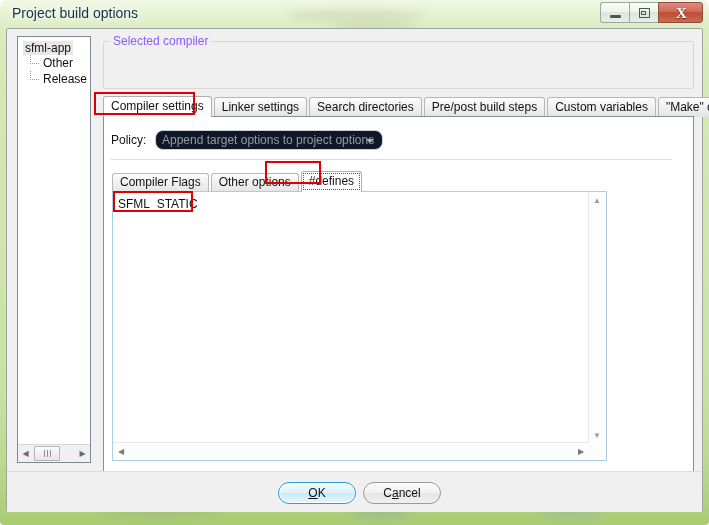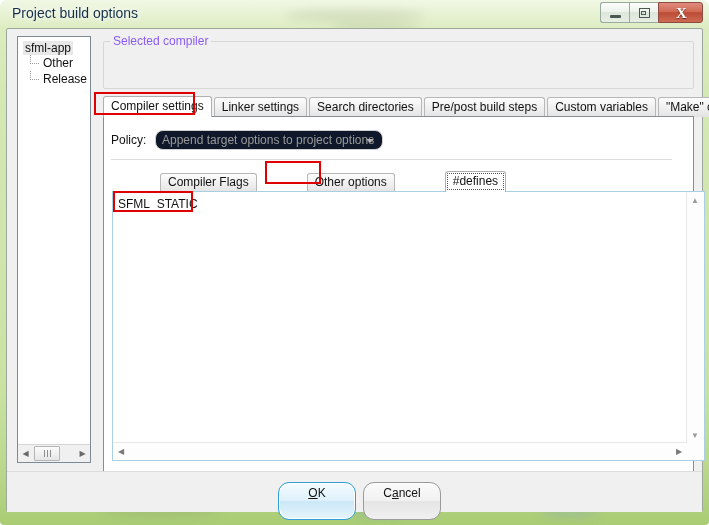--- a/index.html
+++ b/index.html
@@ -165,31 +165,30 @@
   }
   #policy-sep{position:absolute;left:7px;top:42px;width:561px;height:1px;background:#dcdcdc;}
 
   
   #inner-tabs{position:absolute;left:8px;top:54px;height:21px;display:flex;align-items:flex-end;}
   .itab{
     height:19px;box-sizing:border-box;padding:0 7px;margin-right:2px;
     line-height:17px;font-size:12px;color:#111;white-space:nowrap;
     border:1px solid #b7b7b7;border-bottom:none;border-radius:3px 3px 0 0;
     background:linear-gradient(180deg,#fdfdfd 0%,#efefef 55%,#e3e3e3 100%);
-    margin-left:48px;
   }
   .itab.active{
     height:21px;line-height:19px;background:#ffffff;border-color:#b0b0b0;
     position:relative;z-index:3;
     outline:1px dotted #555;outline-offset:-3px;
   }
 
   
   #inner-body{
-    position:absolute;left:8px;top:74px;width:593px;height:270px;
+    position:absolute;left:8px;top:74px;width:495px;height:270px;
     box-sizing:border-box;background:#ffffff;border:1px solid #aacfe2;
   }
   #defines-text{
     position:absolute;left:0;top:0;right:17px;bottom:17px;
     background:#ffffff;overflow:hidden;
   }
   #defines-line{
     position:absolute;left:5px;top:5px;font-size:12px;color:#111;white-space:nowrap;
   }
   #v-scroll{
@@ -205,21 +204,21 @@
     background:#fdfdfd;border-top:1px solid #e7e7e7;display:flex;align-items:center;
   }
   .hsb-arrow{width:16px;height:16px;flex:none;display:flex;align-items:center;justify-content:center;font-size:8px;color:#7a7a7a;}
   #h-track{flex:1;height:16px;}
   #corner-box{position:absolute;right:0;bottom:0;width:17px;height:17px;background:#fdfdfd;}
 
   
   #footer-sep{position:absolute;left:0;top:442px;width:695px;height:1px;background:#dcdcdc;}
   #footer{position:absolute;left:0;top:443px;width:695px;height:40px;background:#f0f0f0;}
   .dlgbtn{
-    position:absolute;top:10px;height:38px;box-sizing:border-box;
+    position:absolute;top:10px;height:22px;box-sizing:border-box;
     font-size:12px;color:#111;text-align:center;line-height:20px;
     border:1px solid #9a9a9a;border-radius:11px;
     background:linear-gradient(180deg,#fbfbfb 0%,#f1f1f1 48%,#e5e5e5 52%,#f0f0f0 100%);
   }
   #btn-ok{left:271px;width:78px;border-color:#2f9fd4;
     background:linear-gradient(180deg,#f4fbfe 0%,#dff1fb 48%,#cbe8f7 52%,#e6f5fd 100%);
     box-shadow:inset 0 0 0 1px #ffffff;}
   #btn-cancel{left:356px;width:78px;}
   .acc{text-decoration:underline;}
 

